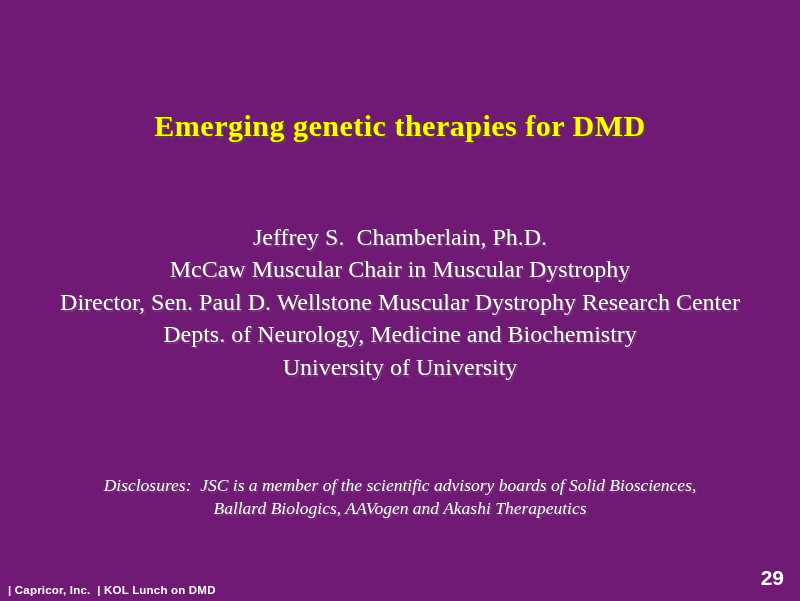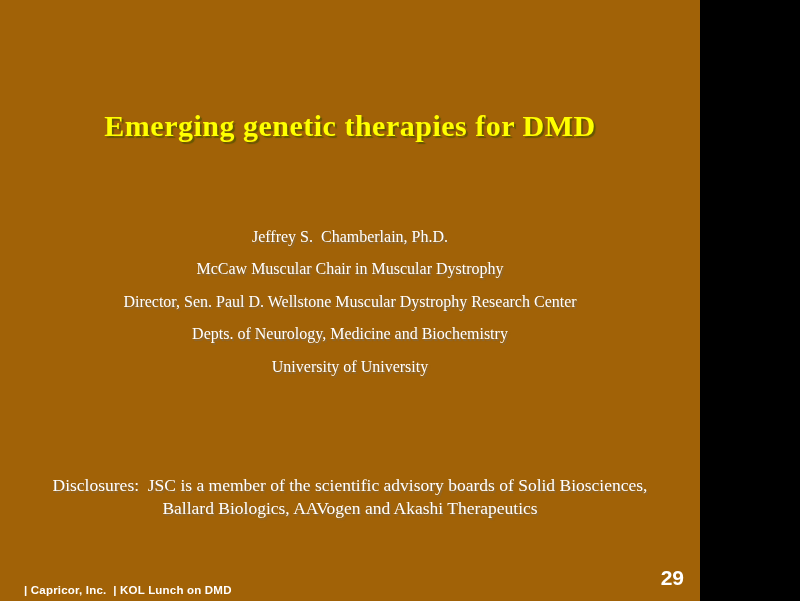--- a/index.html
+++ b/index.html
@@ -2,23 +2,23 @@
 <html><head>
 <meta charset="utf-8">
 <style>
   html, body {
     margin: 0;
     padding: 0;
     background: #000000;
   }
   .slide {
     position: relative;
-    width: 700px;
+    width: 800px;
     height: 601px;
-    background: #a16207;
+    background: #701a75;
     overflow: hidden;
     font-family: "Liberation Serif", "DejaVu Serif", serif;
   }
   .slide-title {
     position: absolute;
     top: 109px;
     left: 0;
     width: 100%;
     text-align: center;
     color: #FFFF00;
@@ -29,44 +29,45 @@
     text-shadow: 2px 2px 1px rgba(90, 85, 0, 0.85);
     white-space: pre;
   }
   .speaker-block {
     position: absolute;
     top: 221px;
     left: 0;
     width: 100%;
     text-align: center;
     color: #FFFFFF;
-    font-size: 16px;
+    font-size: 24px;
     line-height: 32.4px;
     text-shadow: 1.5px 1.5px 1px rgba(110, 110, 110, 0.55);
   }
   .speaker-line {
     white-space: pre;
   }
   .disclosure-block {
     position: absolute;
     top: 474px;
     left: 0;
     width: 100%;
     text-align: center;
     color: #FFFFFF;
+    font-style: italic;
     font-size: 17.5px;
     line-height: 23px;
     text-shadow: 1.5px 1.5px 1px rgba(110, 110, 110, 0.5);
   }
   .disclosure-line {
     white-space: pre;
   }
   .footer-left {
     position: absolute;
-    left: 24px;
+    left: 8px;
     bottom: 5px;
     color: #FFFFFF;
     font-family: "Liberation Sans", "DejaVu Sans", sans-serif;
     font-size: 11.5px;
     font-weight: bold;
     letter-spacing: 0.2px;
     white-space: pre;
   }
   .page-number {
     position: absolute;

